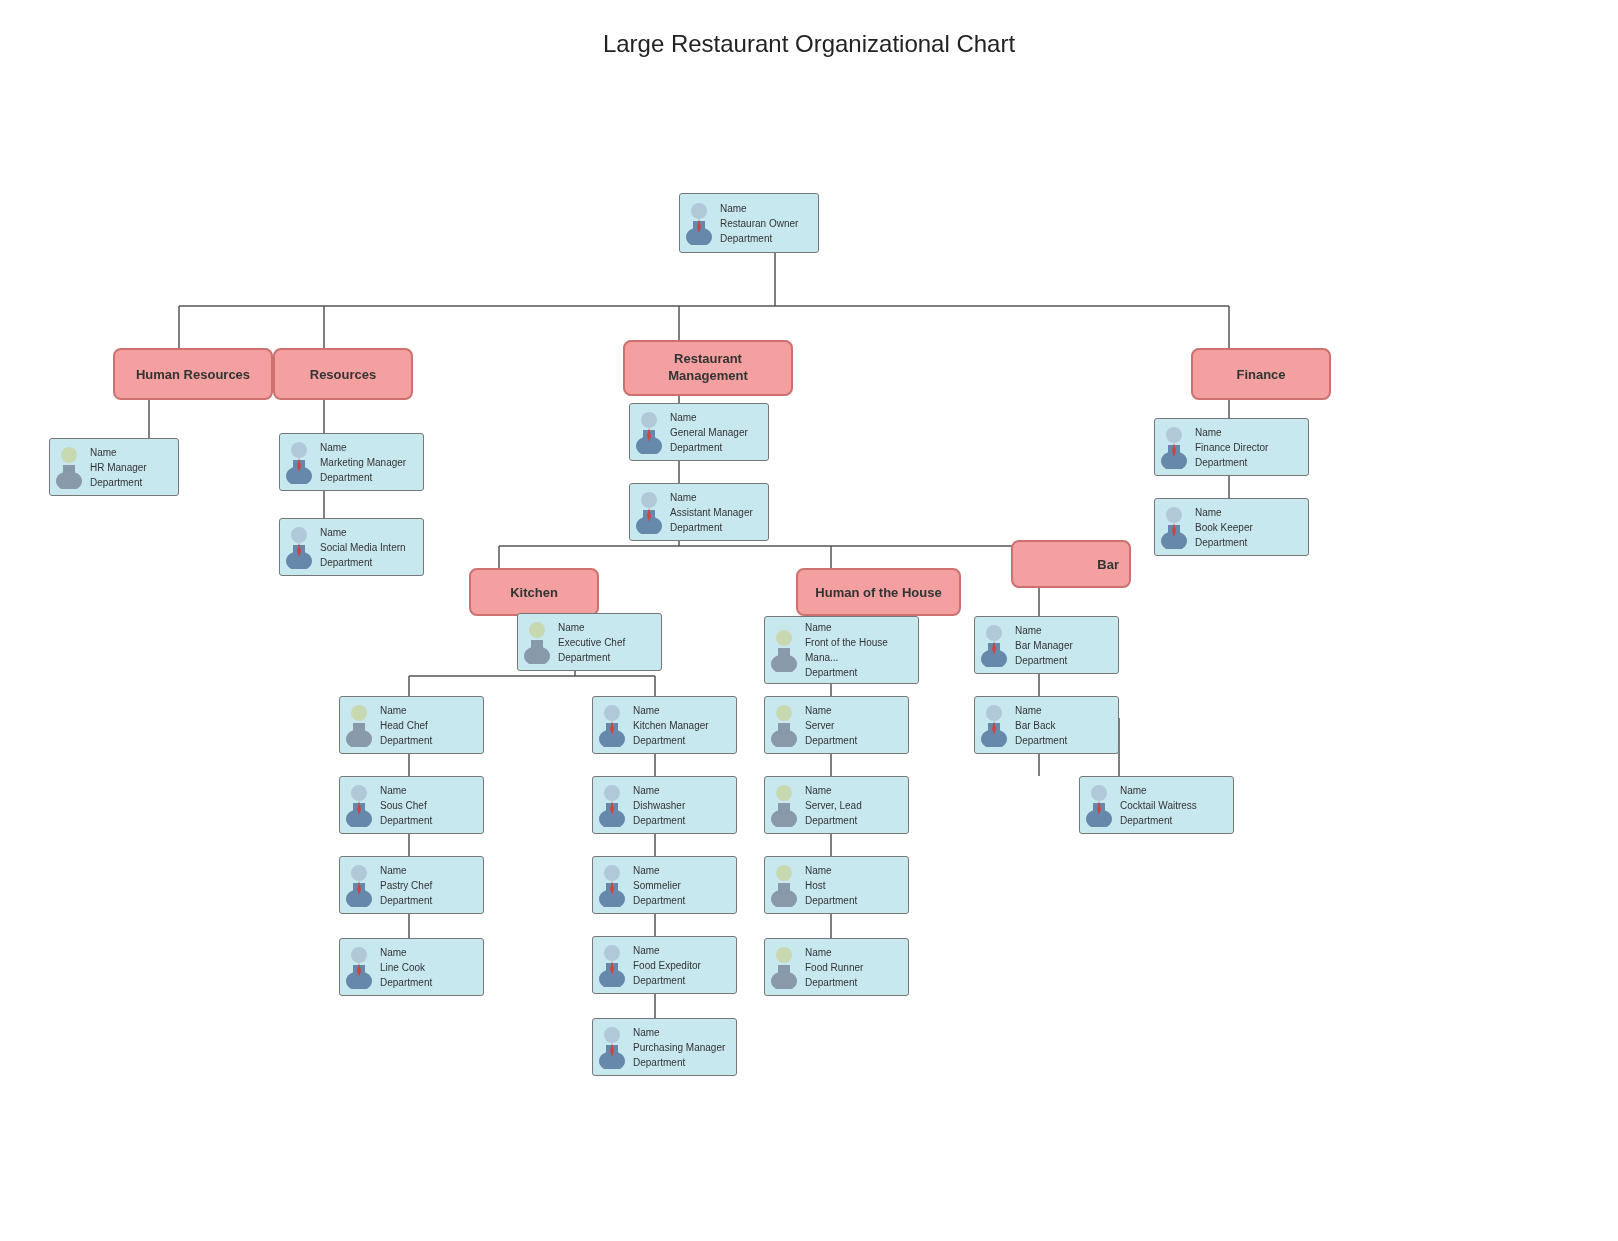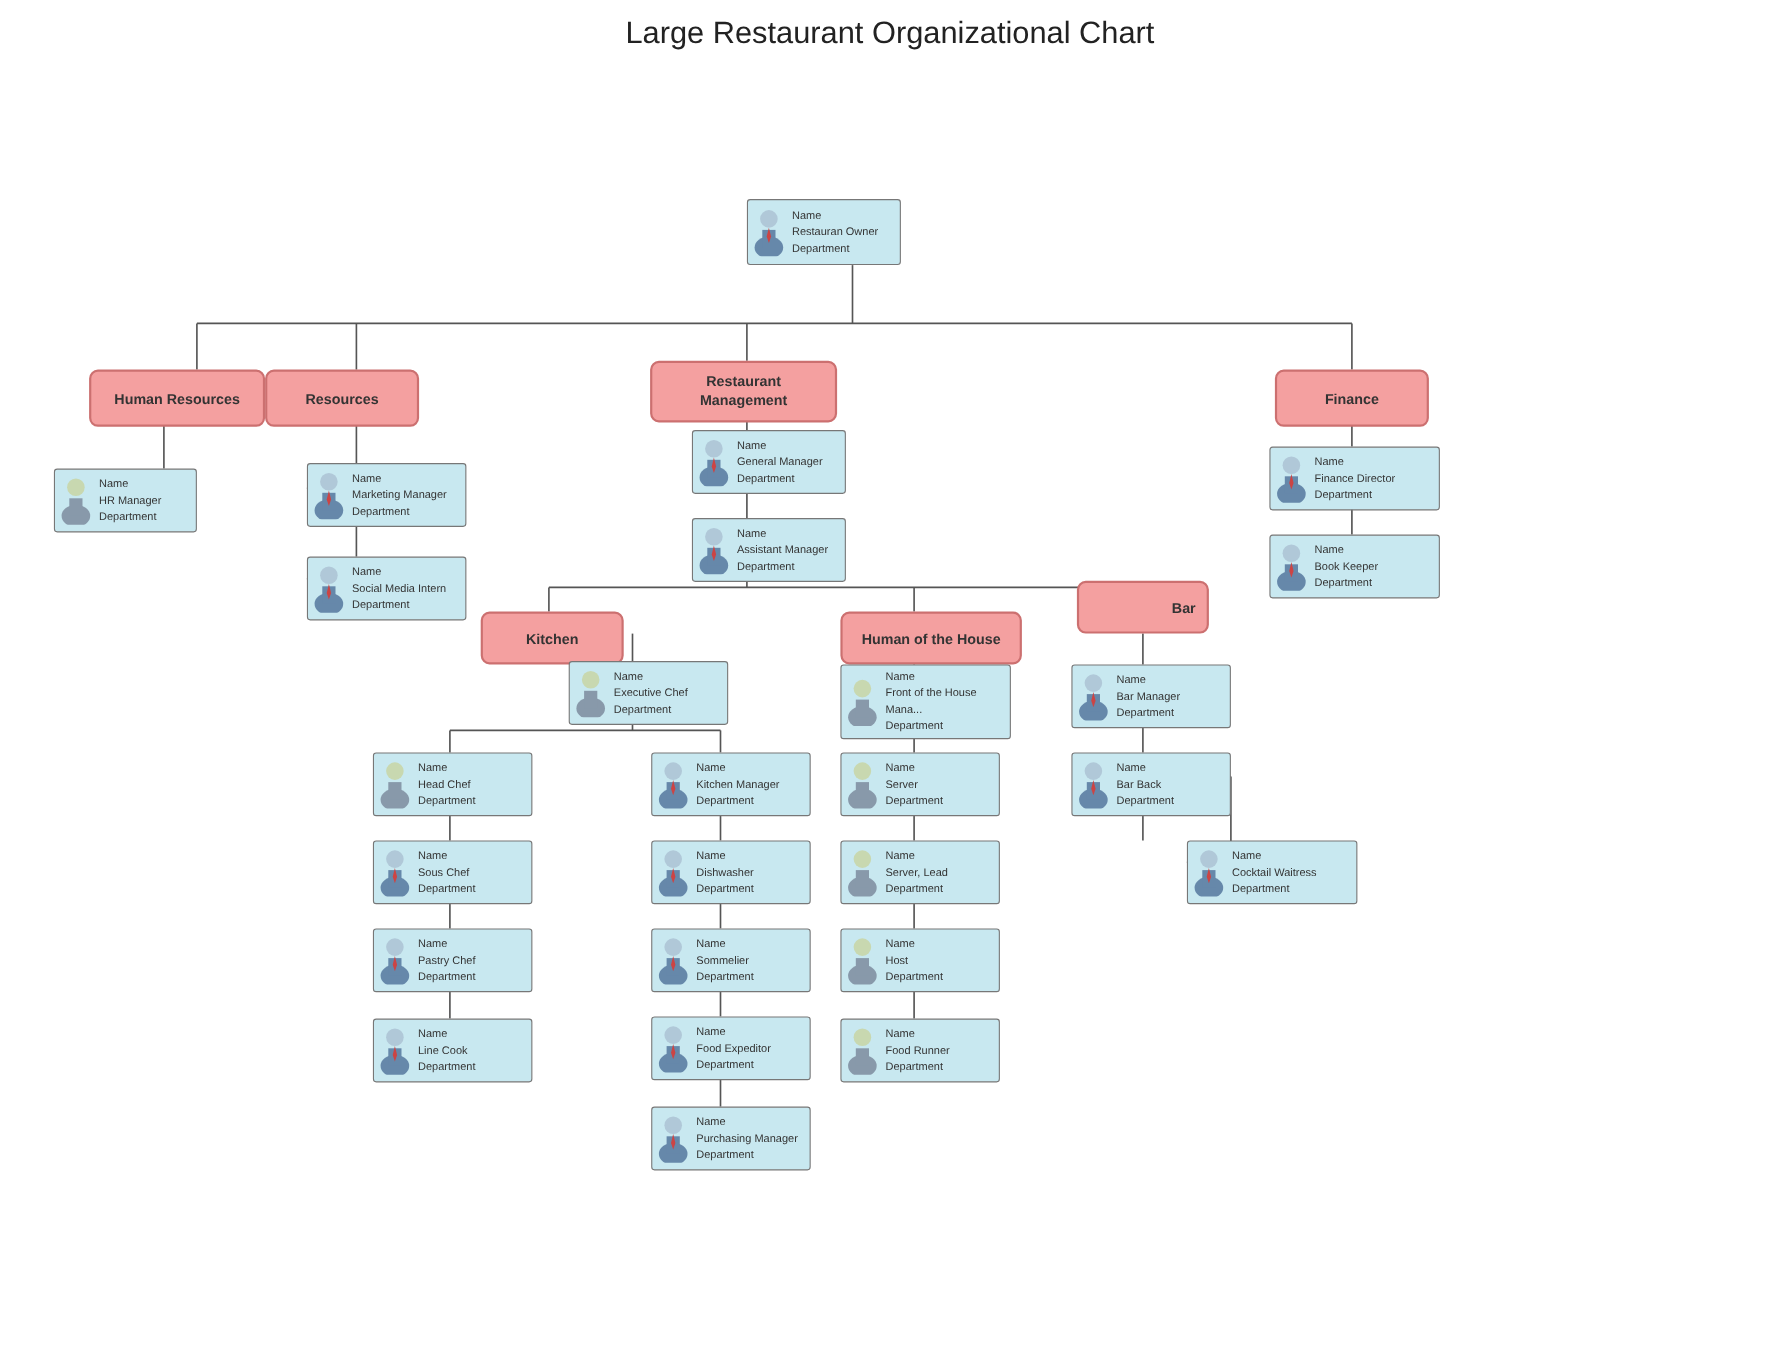--- a/index.html
+++ b/index.html
@@ -8,23 +8,23 @@
       font-family: 'Segoe UI', Arial, sans-serif;
       font-size: 11px;
       color: #333;
       width: 1618px;
       min-height: 1241px;
       overflow-x: auto;
     }
 
     .page-title {
       text-align: center;
-      font-size: 28px;
+      font-size: 24px;
       font-weight: 400;
-      padding: 14px 0 20px;
+      padding: 30px 0 20px;
       color: #222;
     }
 
     .chart-container {
       position: relative;
       width: 1580px;
       margin: 0 auto;
     }
 
     
@@ -62,20 +62,21 @@
       border: 2px solid #cc7070;
       border-radius: 8px;
       display: flex;
       align-items: center;
       justify-content: center;
       text-align: center;
       font-size: 13px;
       font-weight: 700;
       color: #333;
       padding: 6px 10px;
+      margin-left: 32px;
     }
 
     svg.lines {
       position: absolute;
       top: 0;
       left: 0;
       width: 100%;
       height: 100%;
       pointer-events: none;
     }

